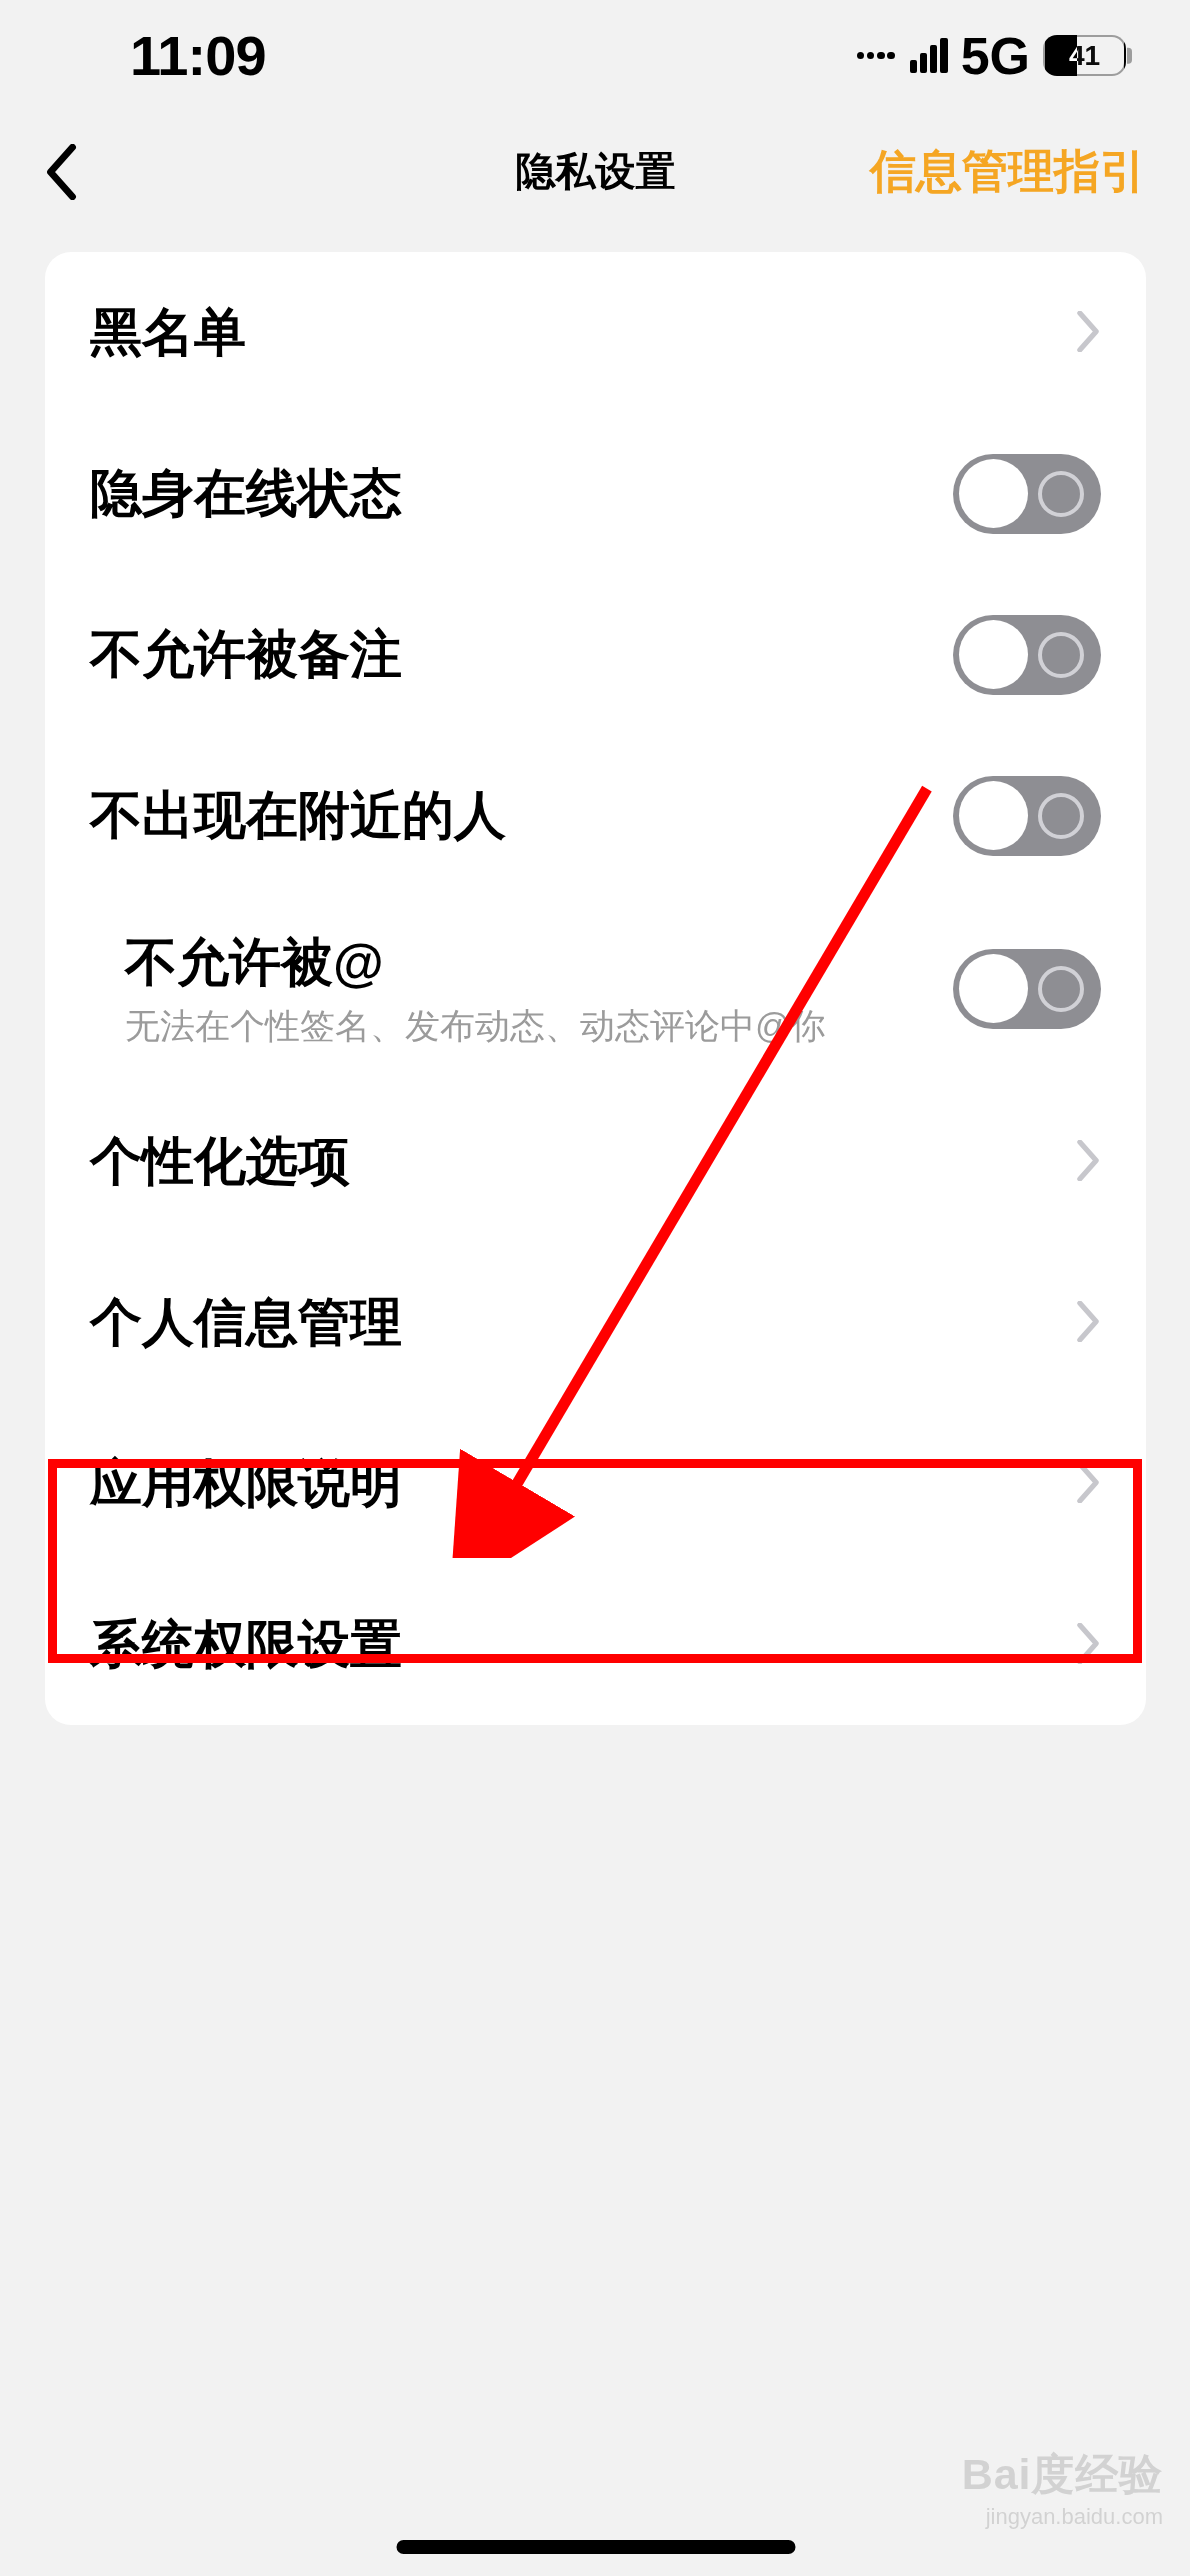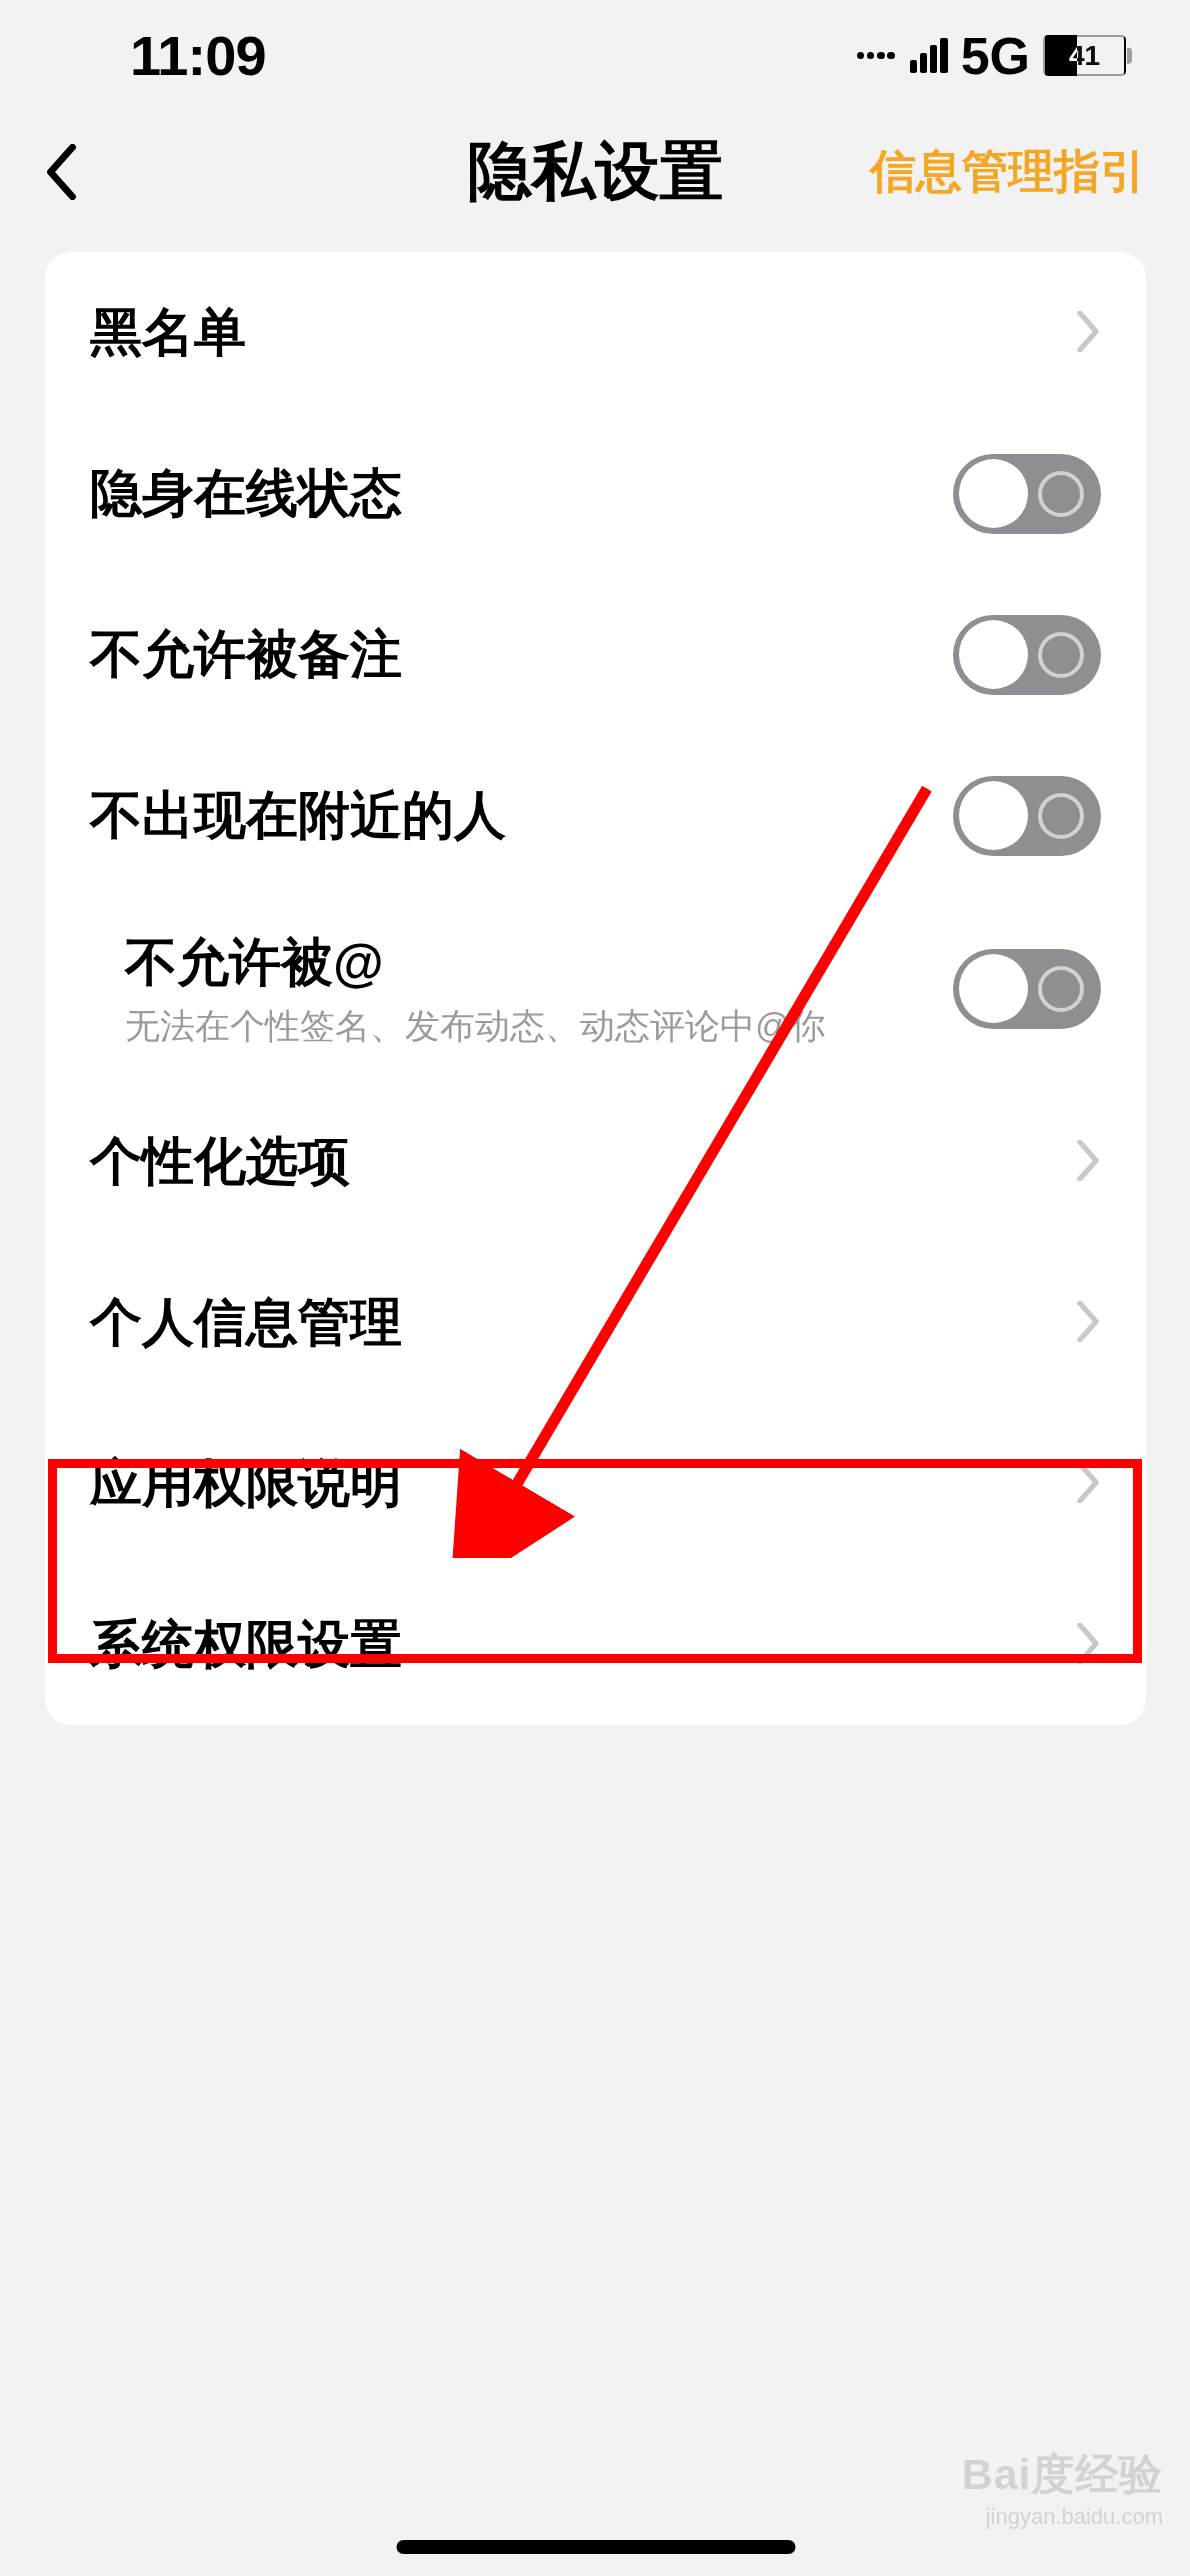--- a/index.html
+++ b/index.html
@@ -64,21 +64,21 @@
   .net-label {
     font-size: 52px;
     font-weight: 700;
     color: #000;
   }
   .battery {
     position: relative;
     width: 83px;
     height: 41px;
     border: 2.8px solid rgba(0,0,0,0.35);
-    border-radius: 5px;
+    border-radius: 14px;
     display: flex;
     align-items: center;
     justify-content: center;
     background: linear-gradient(to right, #000 41%, transparent 41%);
   }
   .battery::after {
     content: "";
     position: absolute;
     right: -8.3px;
     top: 50%;
@@ -114,21 +114,21 @@
     justify-content: flex-start;
   }
   .back-btn svg {
     width: 33px;
     height: 56px;
   }
   .nav-title {
     position: absolute;
     left: 50%;
     transform: translateX(-50%);
-    font-size: 64px;
+    font-size: 40px;
     font-weight: 700;
     color: #000;
   }
   .nav-right {
     font-size: 46px;
     font-weight: 600;
     color: #f5a623;
   }
 
   

